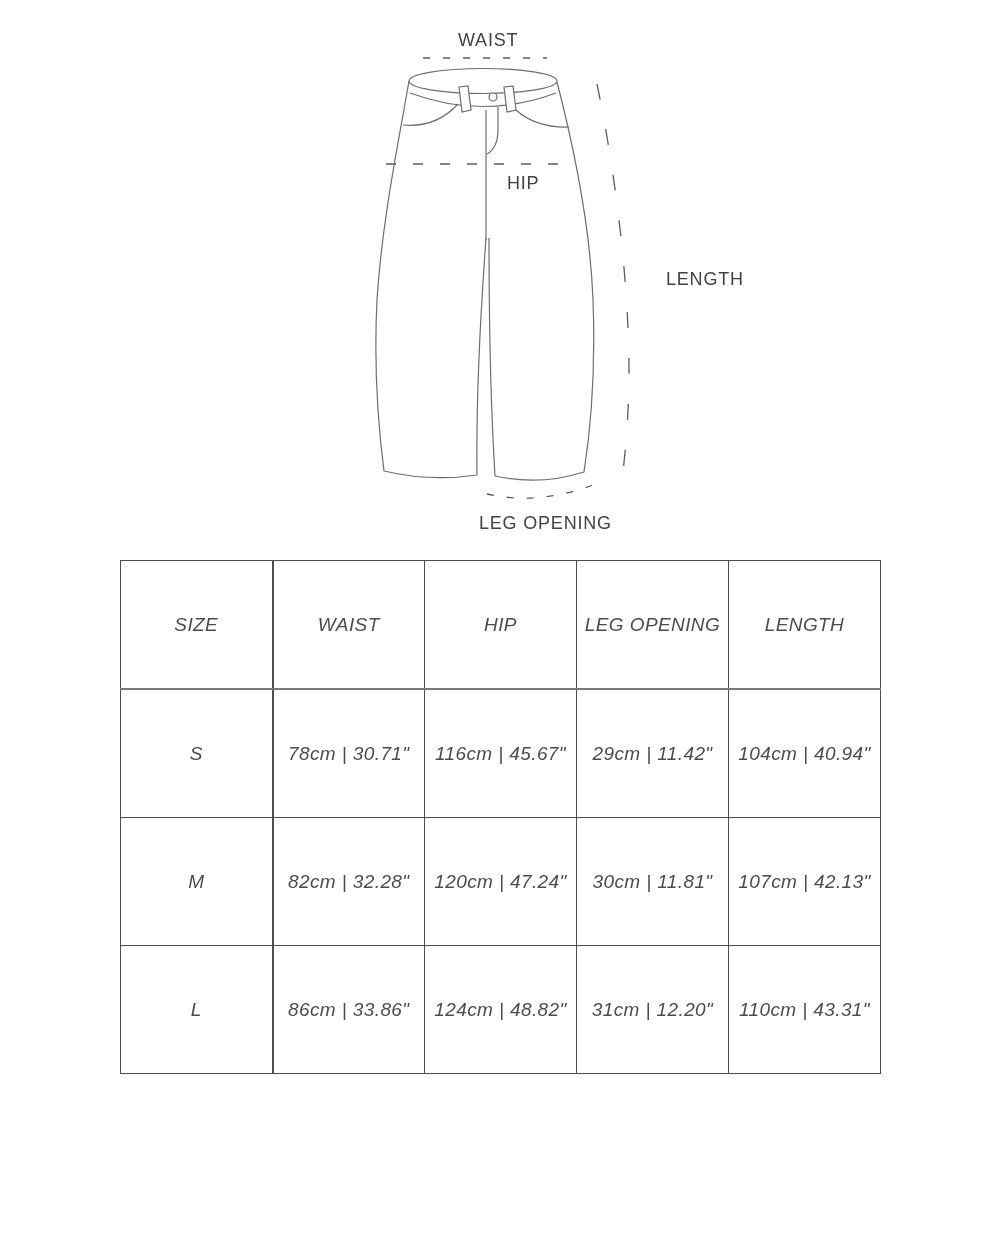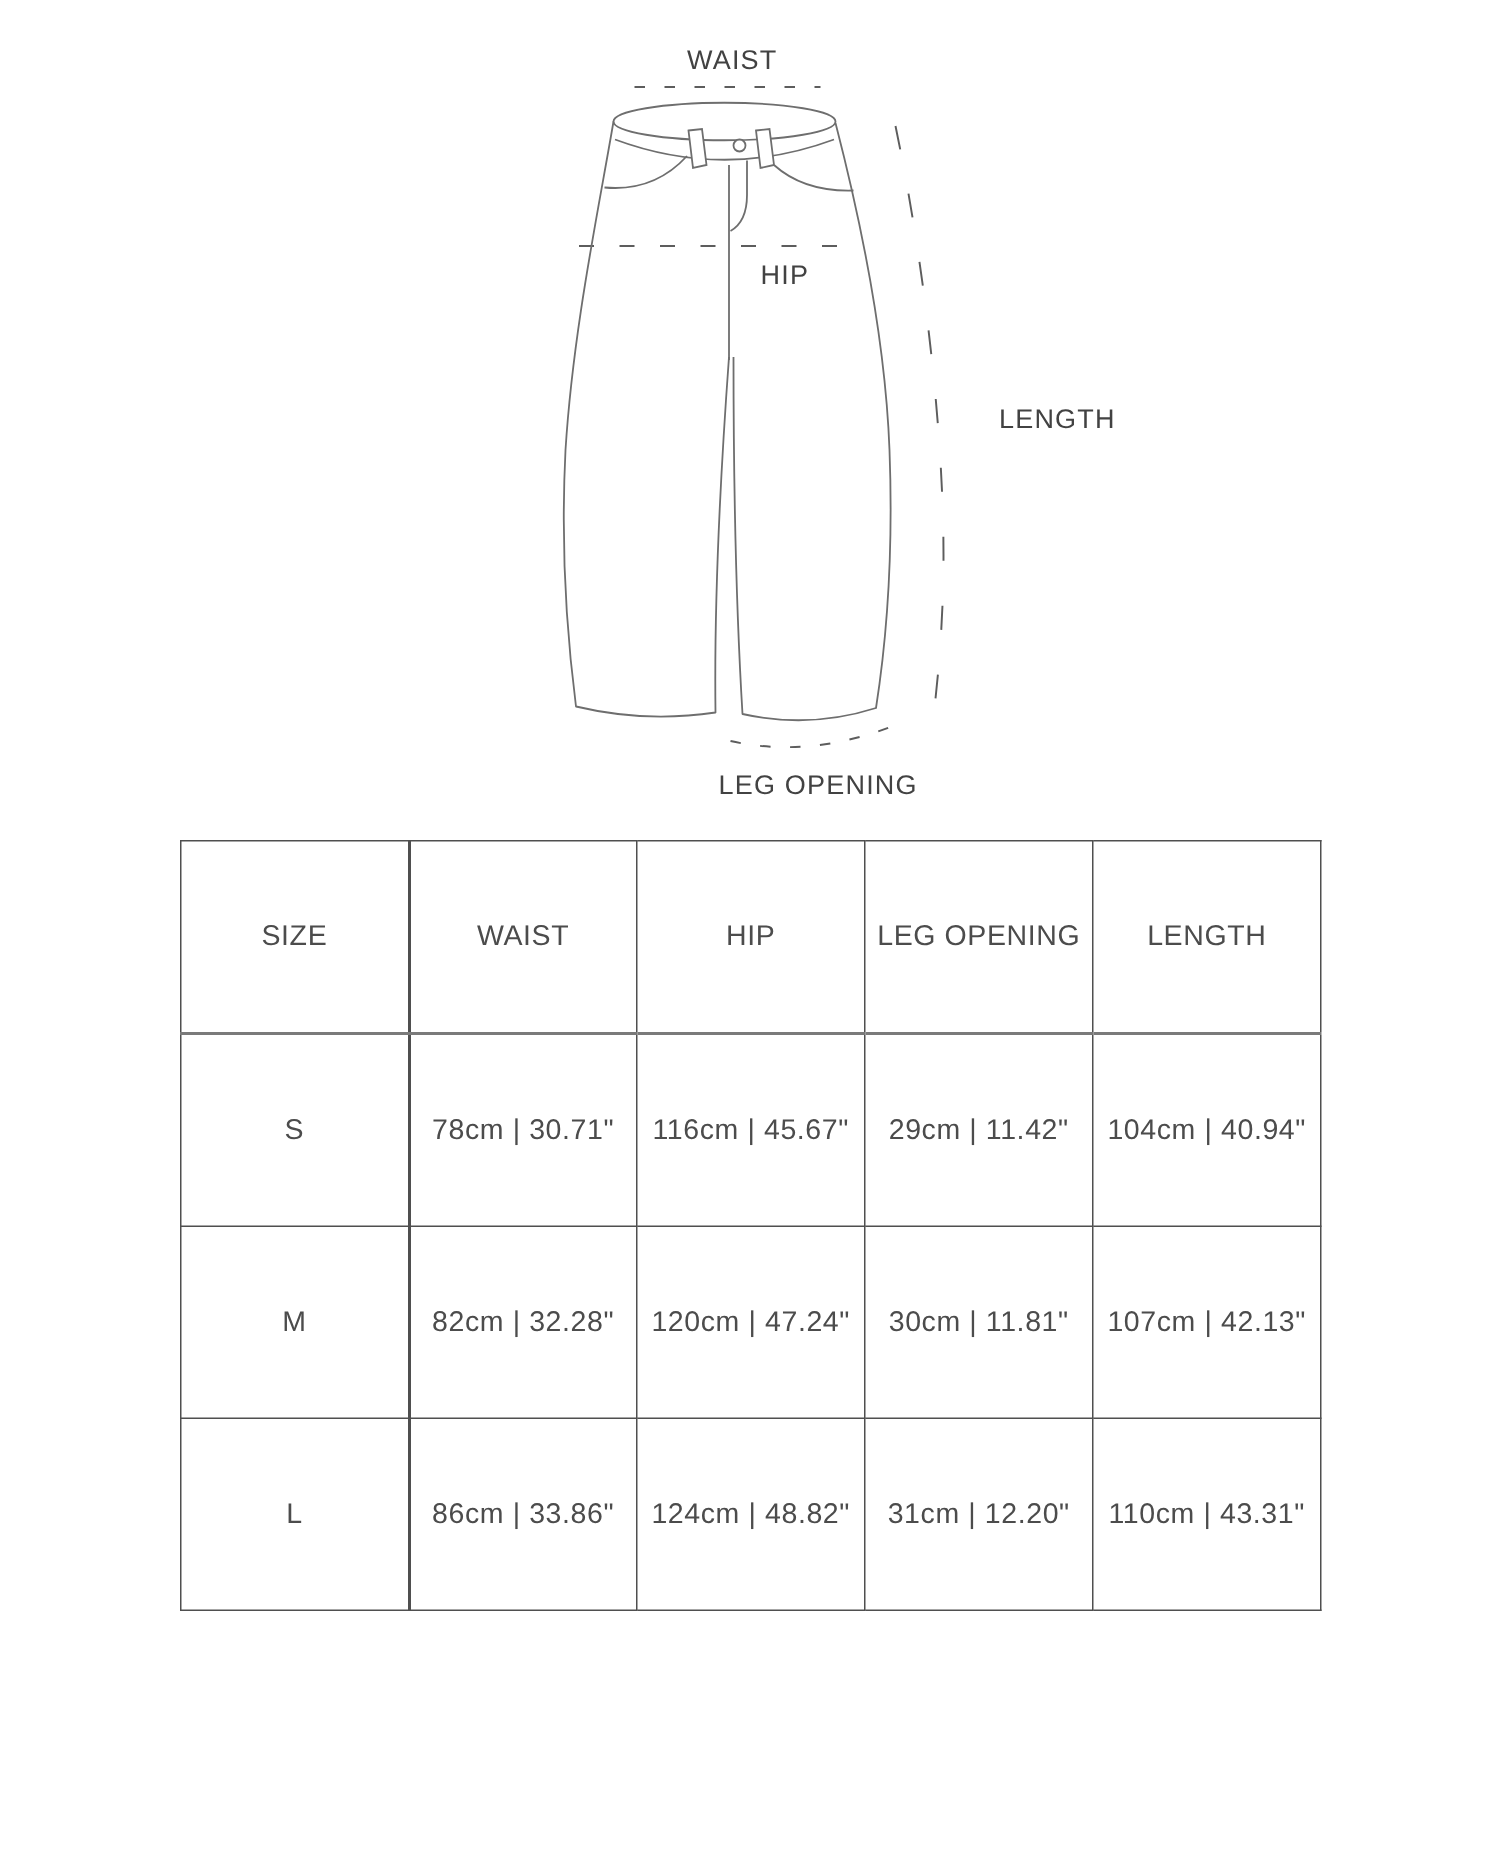--- a/index.html
+++ b/index.html
@@ -39,20 +39,21 @@
     letter-spacing: 0.8px;
     fill: #424242;
   }
   table.size-table {
     position: absolute;
     left: 120px;
     top: 560px;
     width: 760px;
     border-collapse: collapse;
     table-layout: fixed;
+    font-style: italic;
   }
   table.size-table th,
   table.size-table td {
     border: 1px solid #4f4f4f;
     height: 127px;
     text-align: center;
     vertical-align: middle;
     font-weight: 400;
     font-size: 19px;
     letter-spacing: 0.4px;

